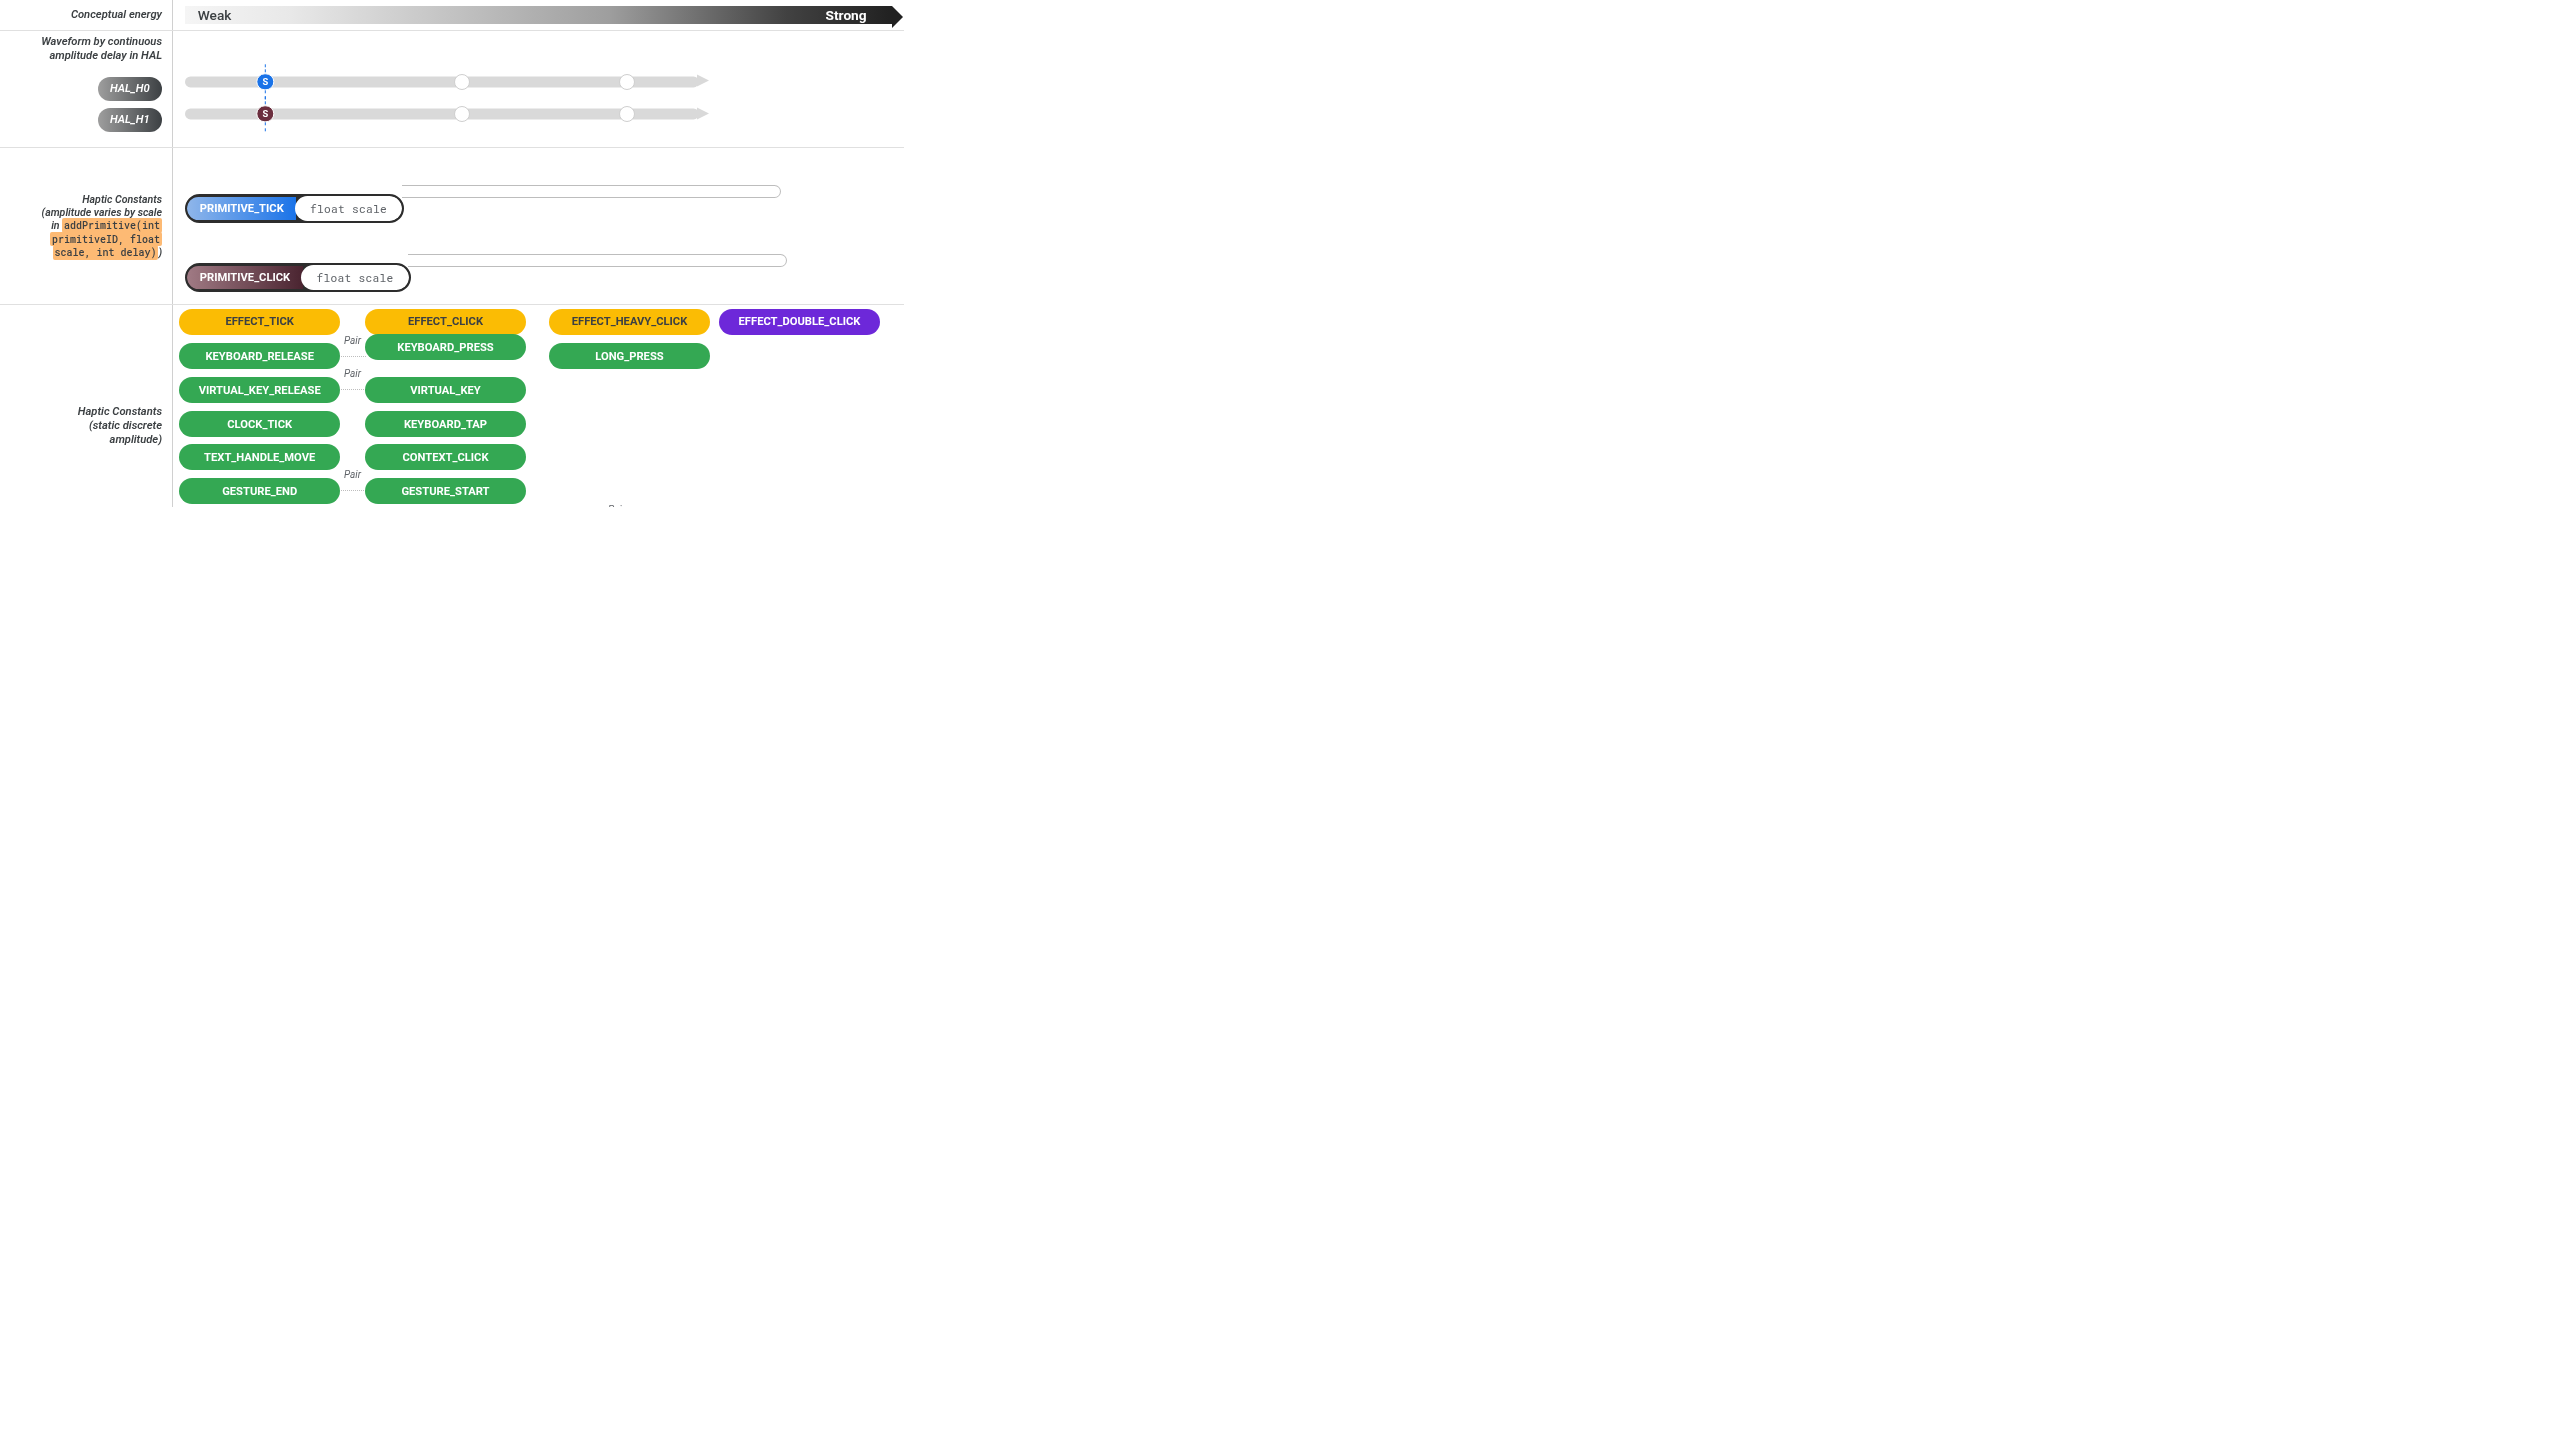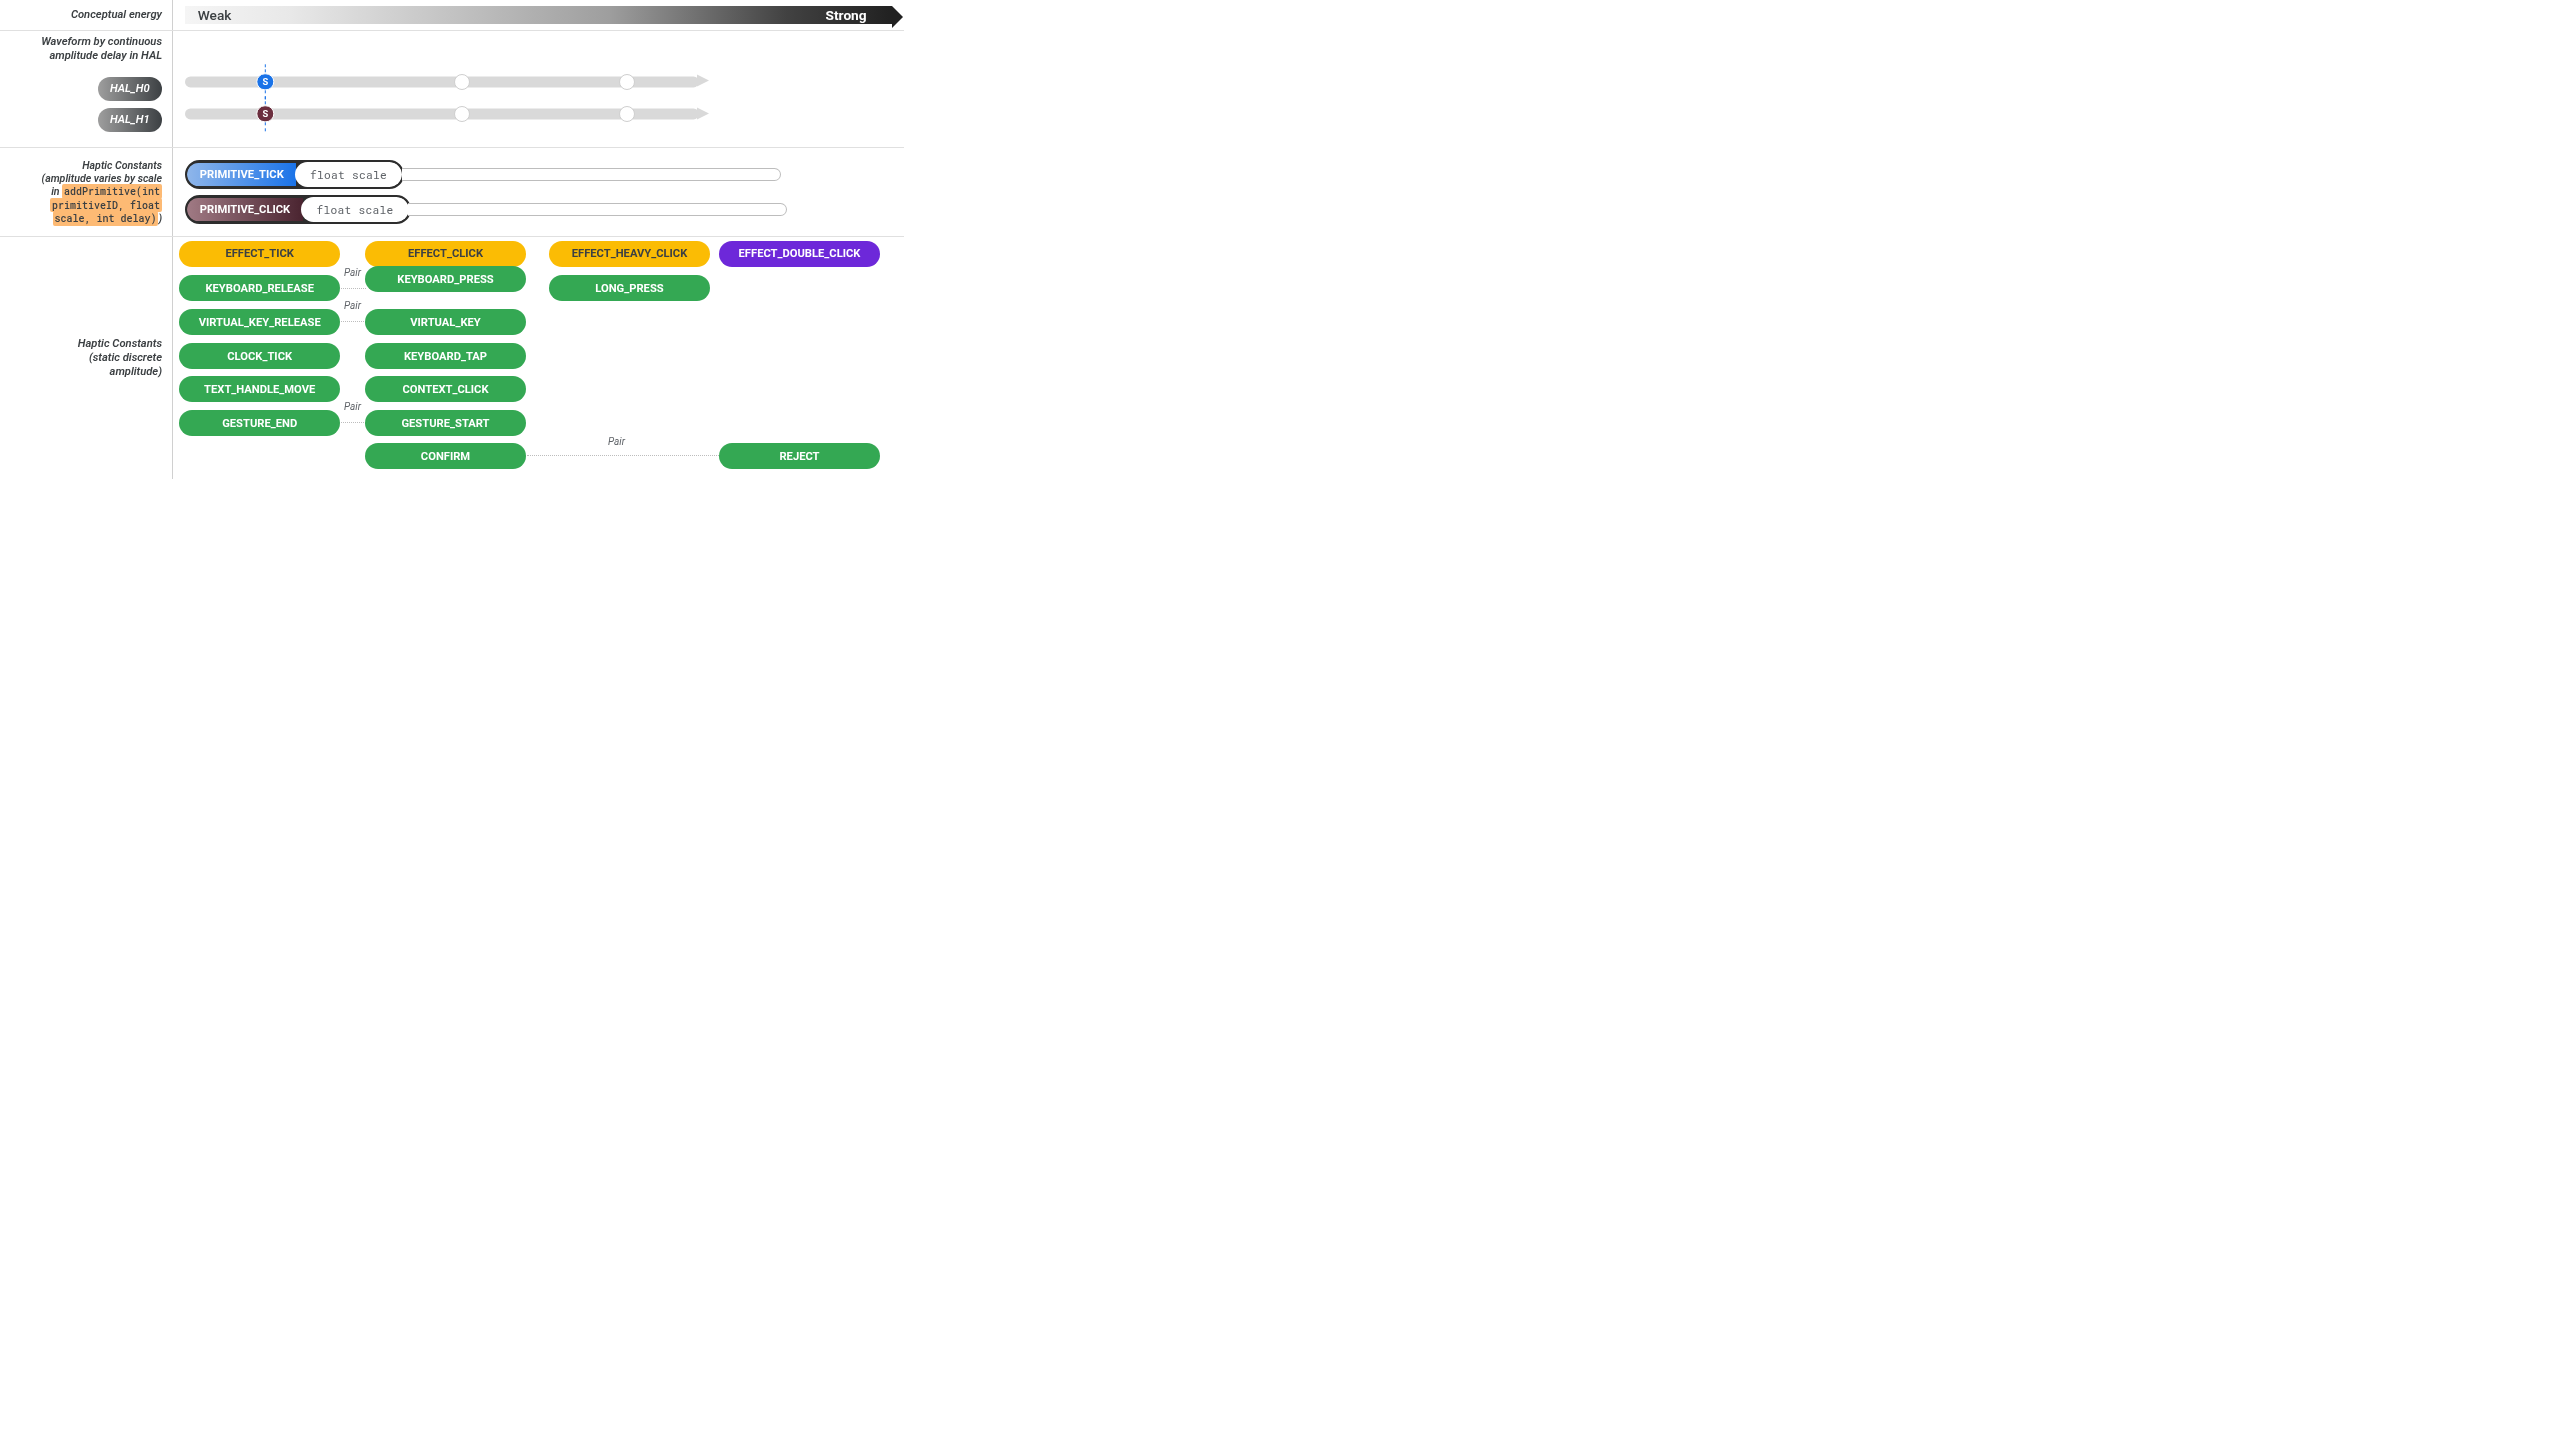--- a/index.html
+++ b/index.html
@@ -31,21 +31,21 @@
 
 .composed { position:absolute; right:0; top:23.6px; background:#eceff1; border-radius:22.3px; padding:7.4px 15px 7.4px 10px; display:flex; align-items:center; gap:8.7px; }
 .composed .dots { display:flex; gap:0; }
 .composed .dot { width:18.6px; height:18.6px; border-radius:50%; border:1.2px solid #fff; }
 .composed .dot.blue { background:radial-gradient(circle at 30% 30%, #5a9bf0, #1a73e8); margin-right:-3.7px; z-index:1; }
 .composed .dot.maroon { background:radial-gradient(circle at 30% 30%, #8a5563, #4a2430); }
 .composed .txt { font-style:italic; font-weight:600; color:#3c4043; text-align:center; line-height:1.2; }
 
 
 .prim-row { display:flex; align-items:center; margin:6.2px 0; }
-.prim-pill { display:flex; align-items:center; border-radius:15px; overflow:hidden; border:2.5px solid #2d2d2d; background:#2d2d2d; }
+.prim-pill { display:flex; align-items:center; border-radius:15px; overflow:hidden; border:2.5px solid #2d2d2d; background:#2d2d2d;margin-top:34px; }
 .prim-name { color:#fff; font-weight:700; padding:5px 12.4px; }
 .prim-name.blue { background:linear-gradient(to right,#8fb6ea,#1a73e8); border-radius:12.4px 0 0 12.4px; }
 .prim-name.maroon { background:linear-gradient(to right,#a07a84,#4a2430); border-radius:12.4px 0 0 12.4px; }
 .prim-scale { background:#fff; color:#5f6368; font-family:"Roboto Mono",monospace; padding:5px 15px; border-radius:12.4px; margin:0 0 0 -1.2px; letter-spacing:0.3px; }
 .slider-tail { flex:1; height:12.4px; background:#fff; border:1.9px solid #bdbdbd; border-left:none; border-radius:0 7.4px 7.4px 0; margin-left:-2.5px; max-width:379px; }
 
 
 .code { font-family:"Roboto Mono",monospace; background:#fdba74; padding:0.6px 1.9px; border-radius:1.9px; font-style:normal; font-weight:500; font-size:10px; color:#3c4043; }
 
 

